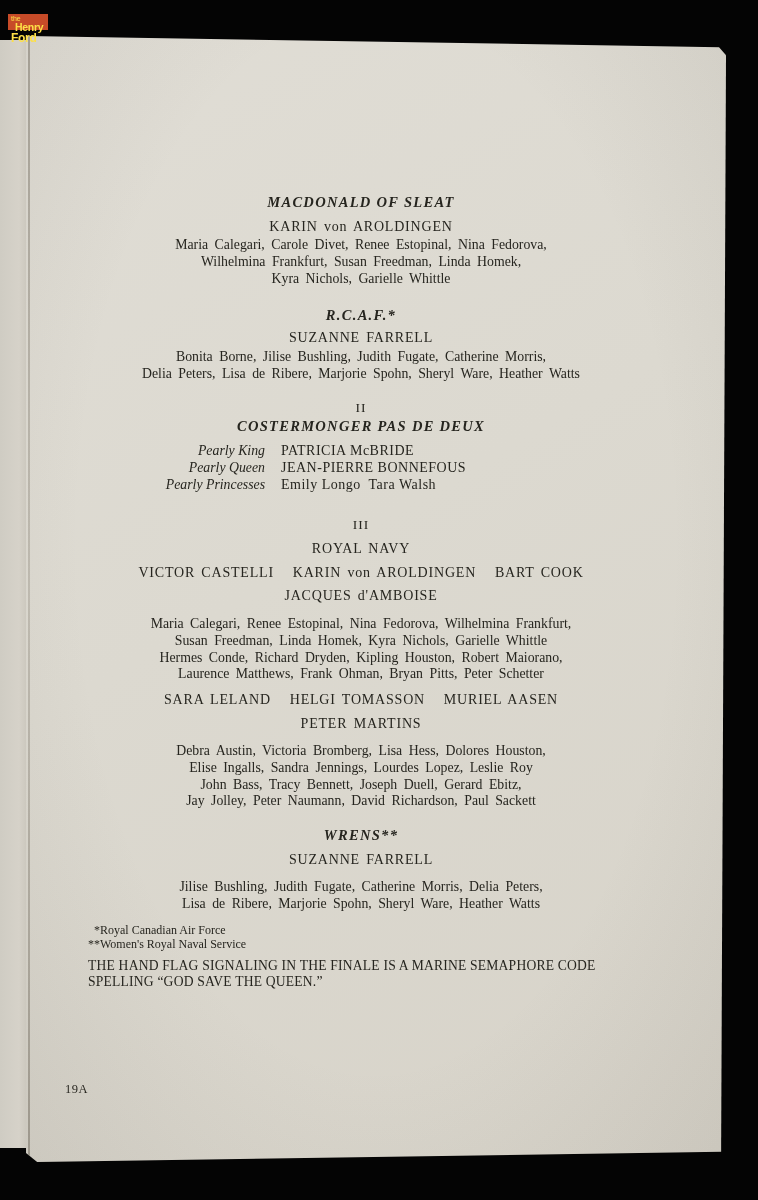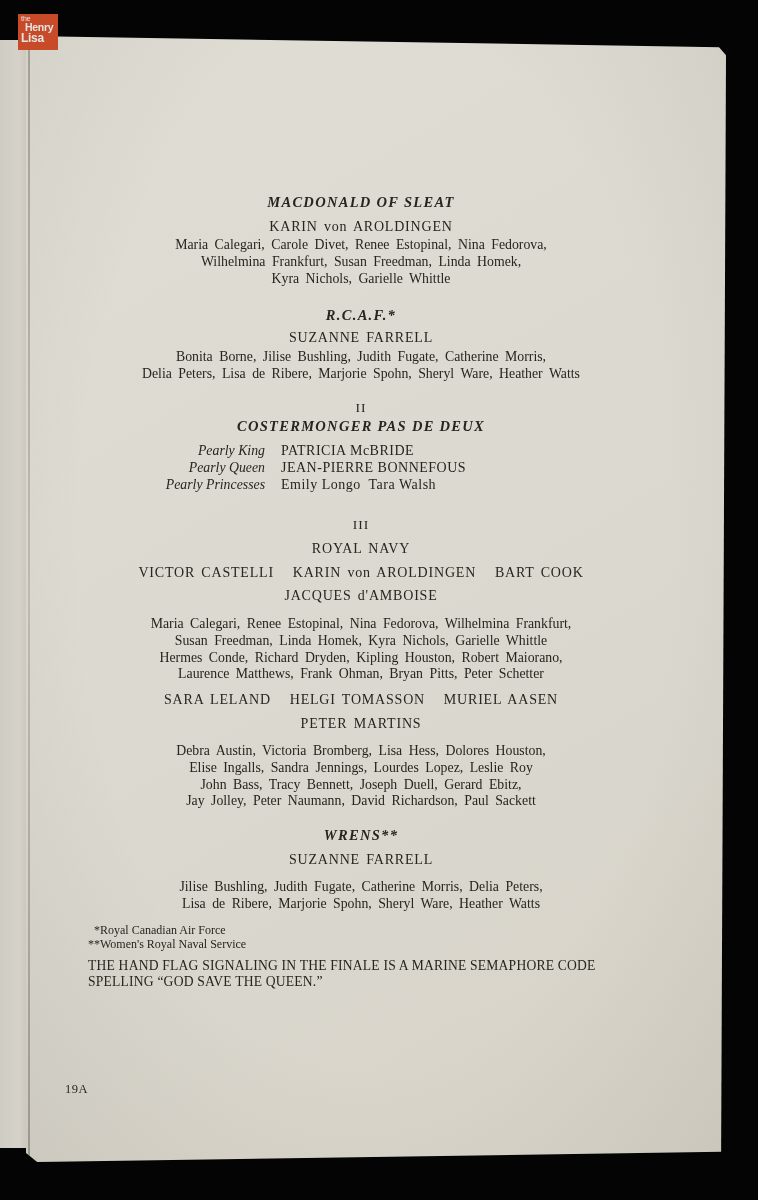--- a/index.html
+++ b/index.html
@@ -38,22 +38,22 @@
   .rolerow{display:flex;align-items:baseline;height:17px;}
   .role{flex:0 0 209px;text-align:right;font-style:italic;font-size:13.8px;}
   .rname{margin-left:16px;text-align:left;font-size:14px;letter-spacing:.5px;white-space:pre-wrap;}
   .leftblk{text-align:left;}
   .fn{font-size:12px;line-height:13.8px;margin-left:32px;}
   .fn1{padding-left:6px;}
   .finale{font-size:13.6px;line-height:15.6px;letter-spacing:.2px;margin-left:32px;}
   .pagenum{position:absolute;left:39px;top:1046px;font-size:12.5px;letter-spacing:.5px;}
   
   .logo{
-    position:absolute;left:18px;top:14px;width:40px;height:36px;
-    background:#c74b28;color:#e5e5e5;
+    position:absolute;left:8px;top:14px;width:40px;height:16px;
+    background:#c74b28;color:#fde047;
     font-family:"Liberation Sans","DejaVu Sans",sans-serif;
   }
   .logo .the{position:absolute;left:3px;top:1px;font-size:7px;}
   .logo .henry{position:absolute;left:7px;top:7px;font-size:10.5px;font-weight:bold;letter-spacing:-.3px;}
   .logo .ford{position:absolute;left:3px;top:17px;font-size:12px;font-weight:bold;letter-spacing:-.3px;}
 </style>
 </head>
 <body>
 
 <div class="stage">
@@ -132,16 +132,16 @@
     </div>
 
     <div class="pagenum">19A</div>
 
     <div class="vignette"></div>
   </div>
 
   <div class="logo">
     <span class="the">the</span>
     <span class="henry">Henry</span>
-    <span class="ford">Lisa</span>
+    <span class="ford">Ford</span>
   </div>
 
 </div>
 
 </body></html>

